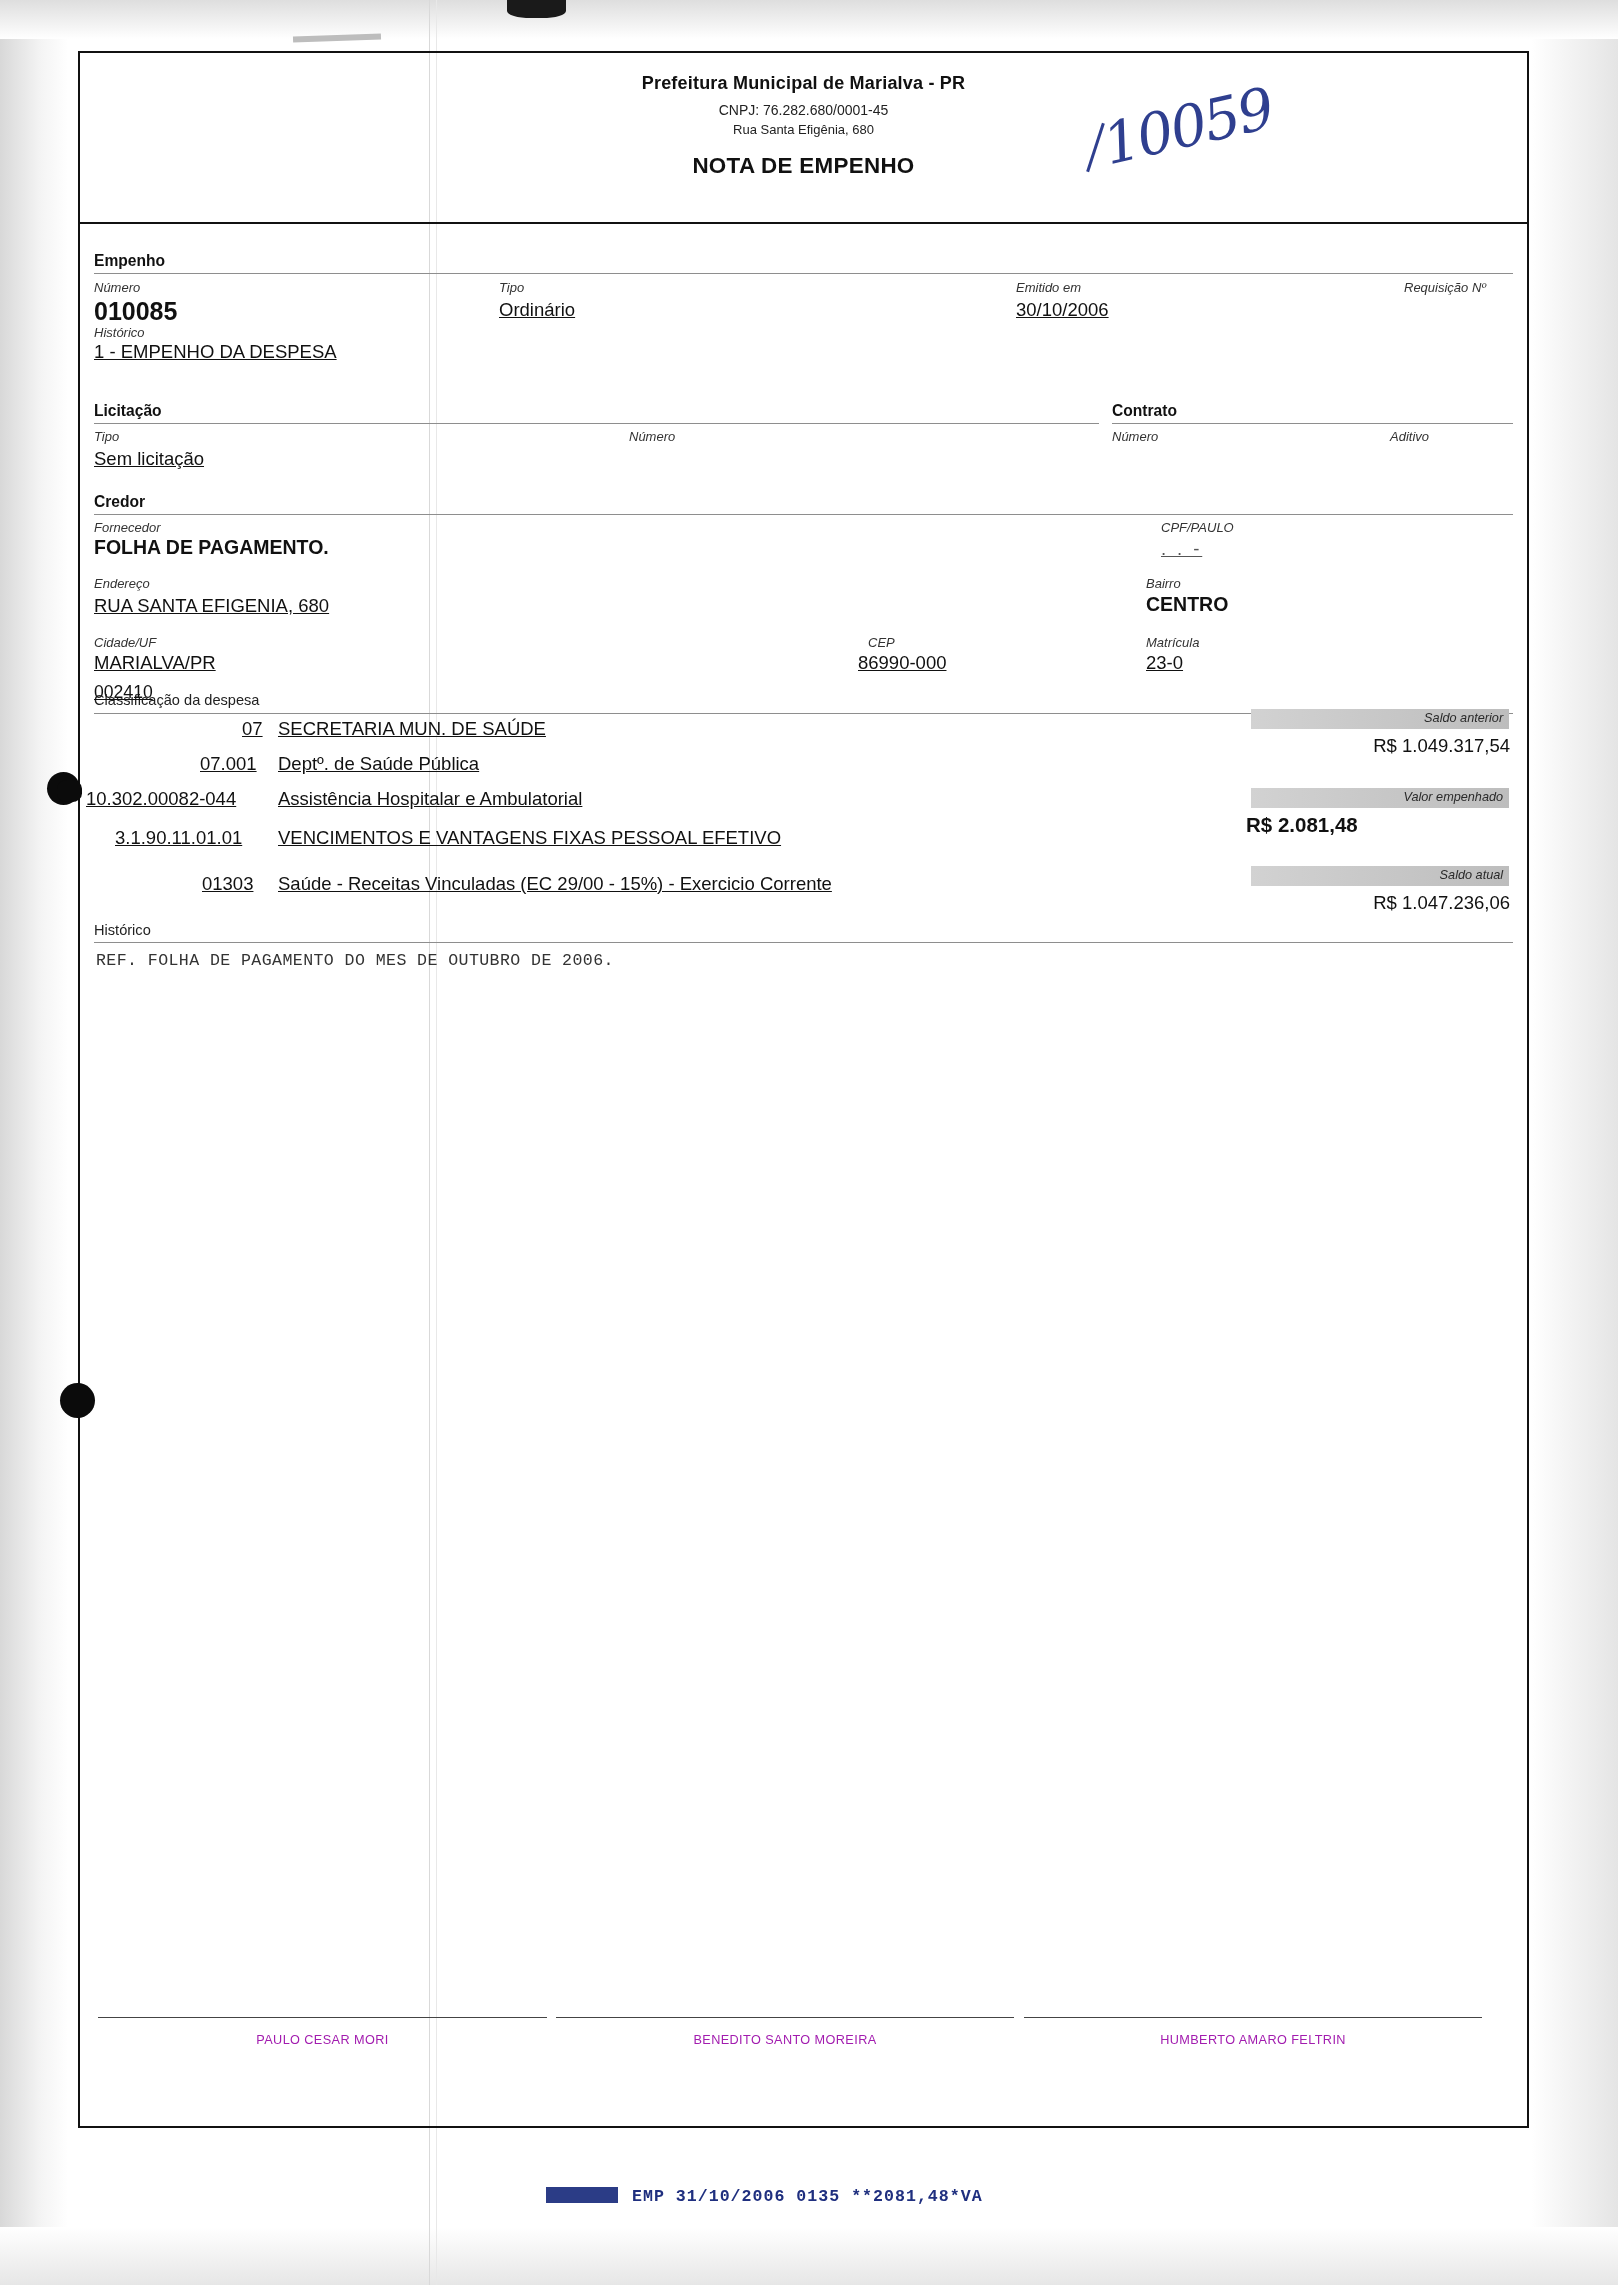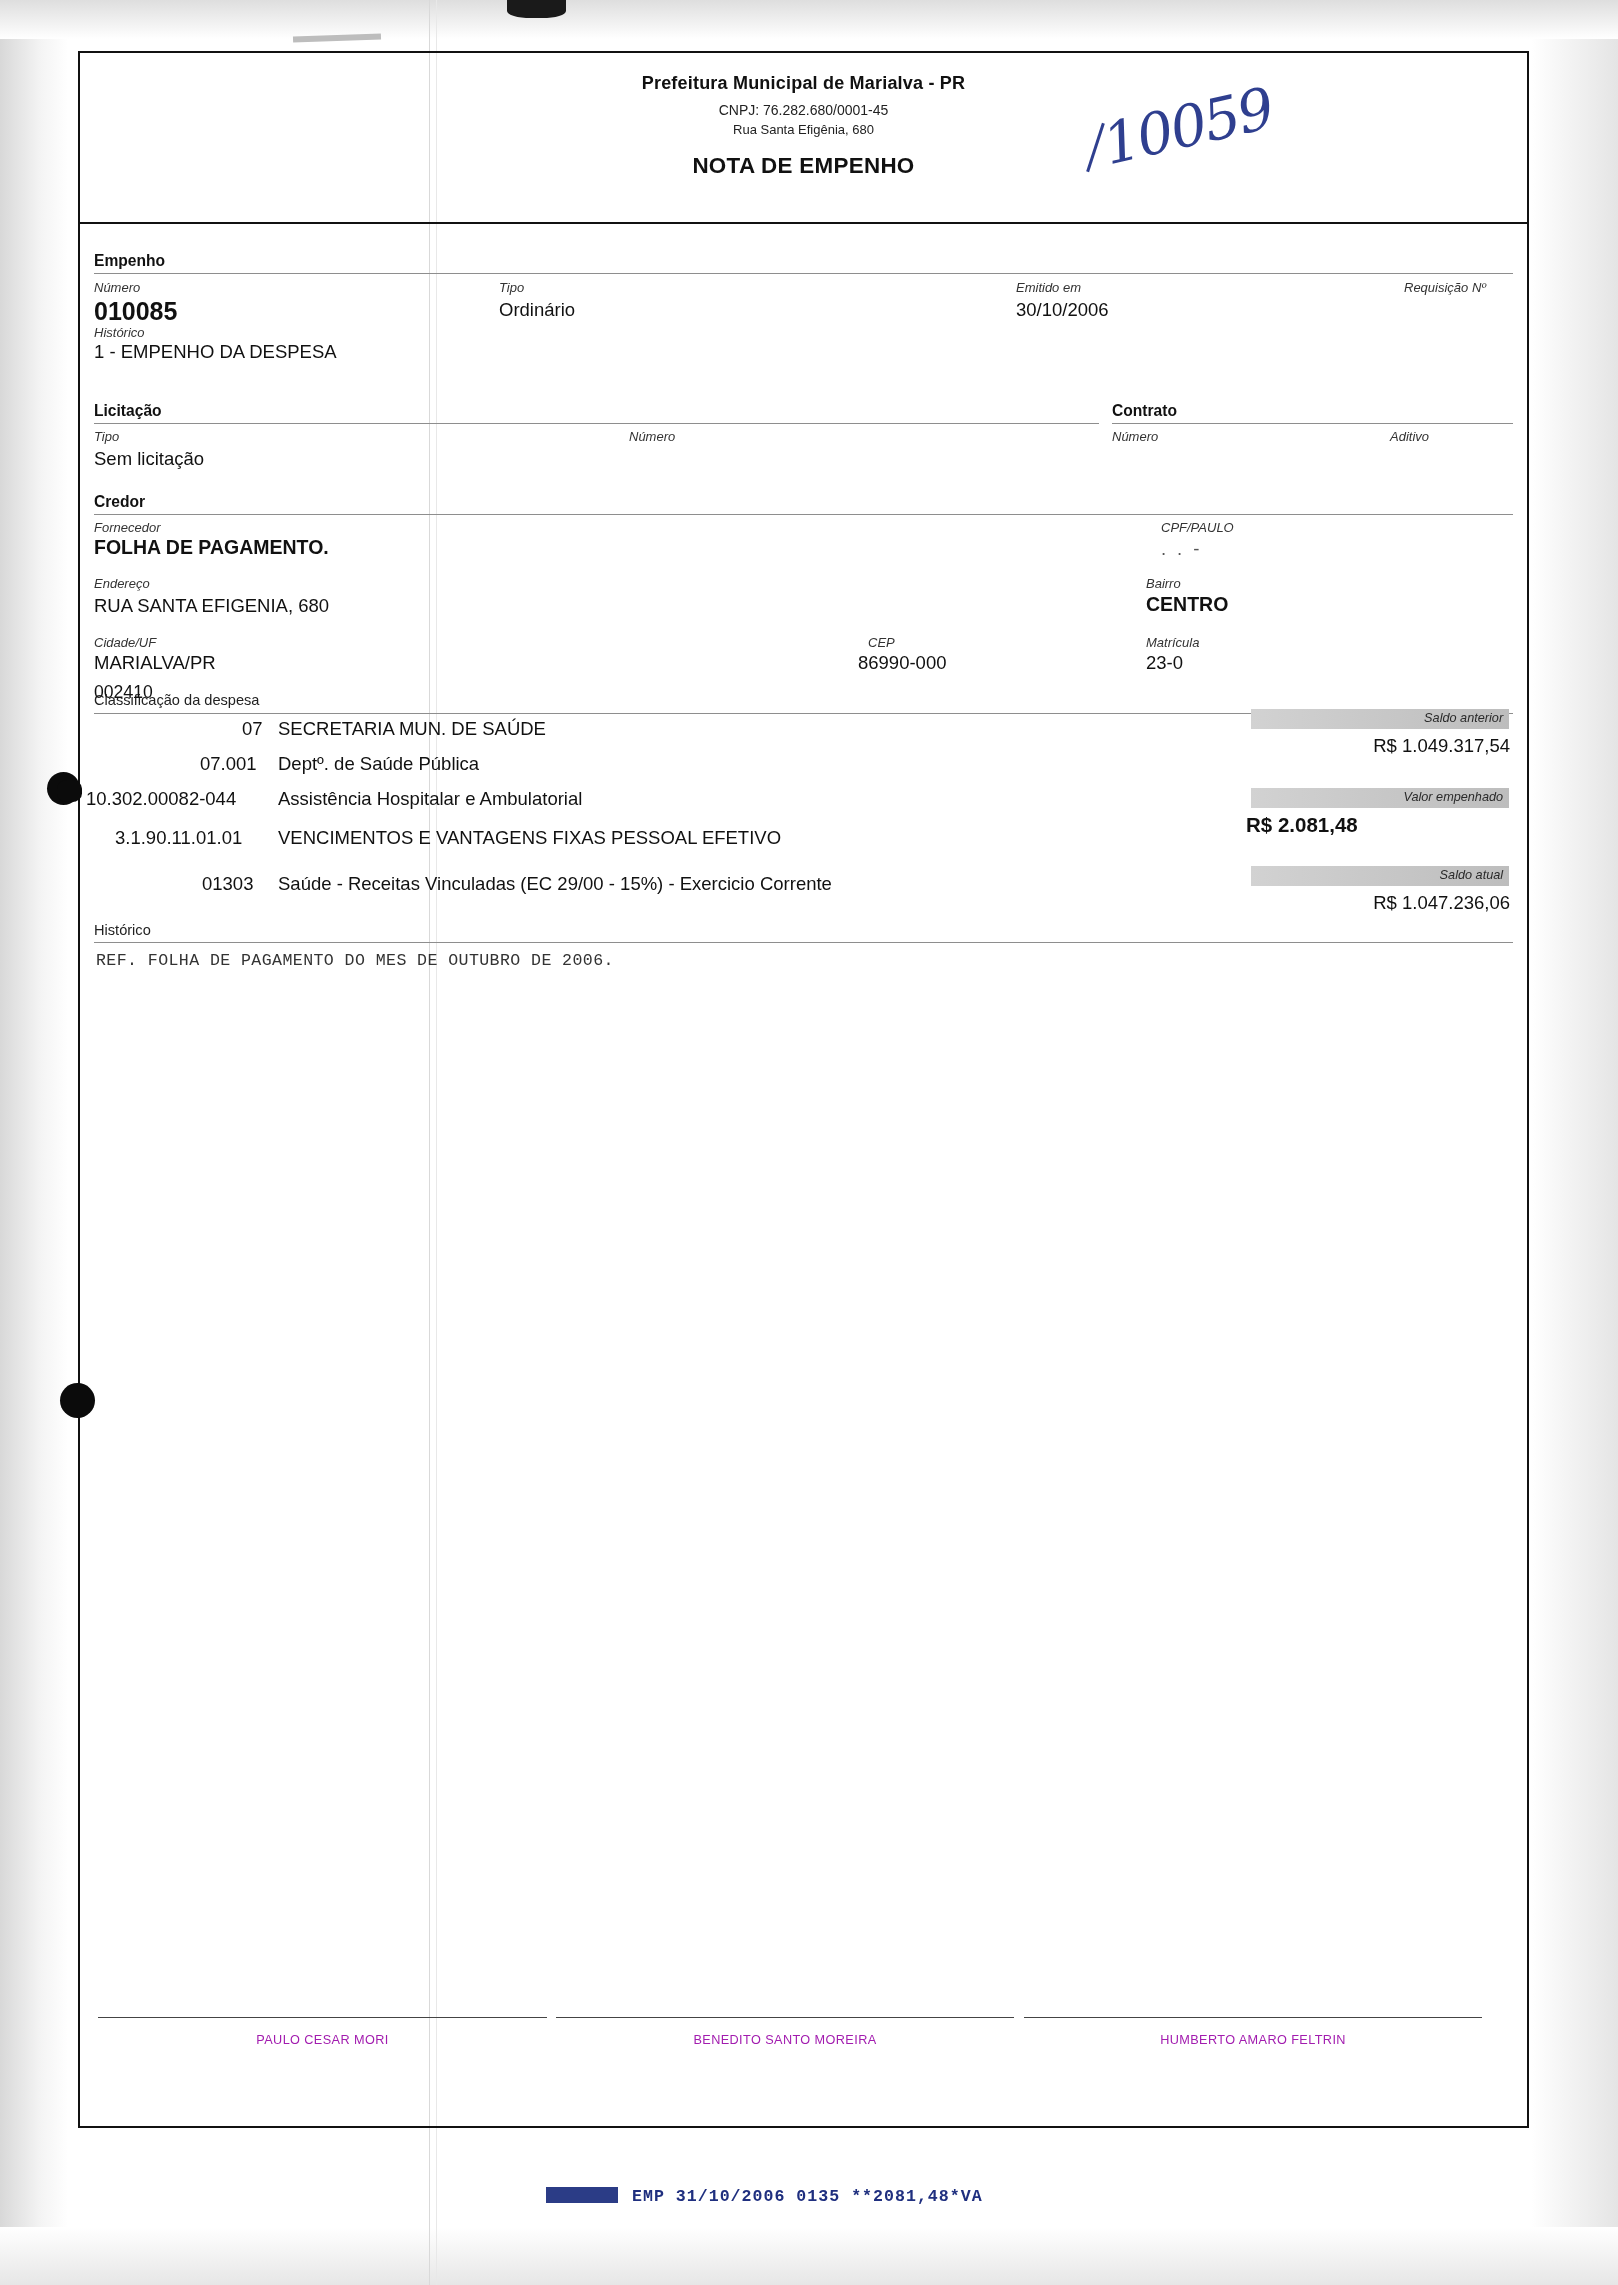--- a/index.html
+++ b/index.html
@@ -142,20 +142,21 @@
   .cap-b {
     font-size: 15.6px;
     color: #111;
     font-weight: bold;
     line-height: 1.1;
   }
   .val {
     font-size: 18.5px;
     color: #111;
     line-height: 1.15;
+    text-decoration: underline;
   }
   .abs { position: absolute; }
 
   .hr {
     position: absolute;
     background: #8e8e8e;
     height: 1px;
   }
 
   

